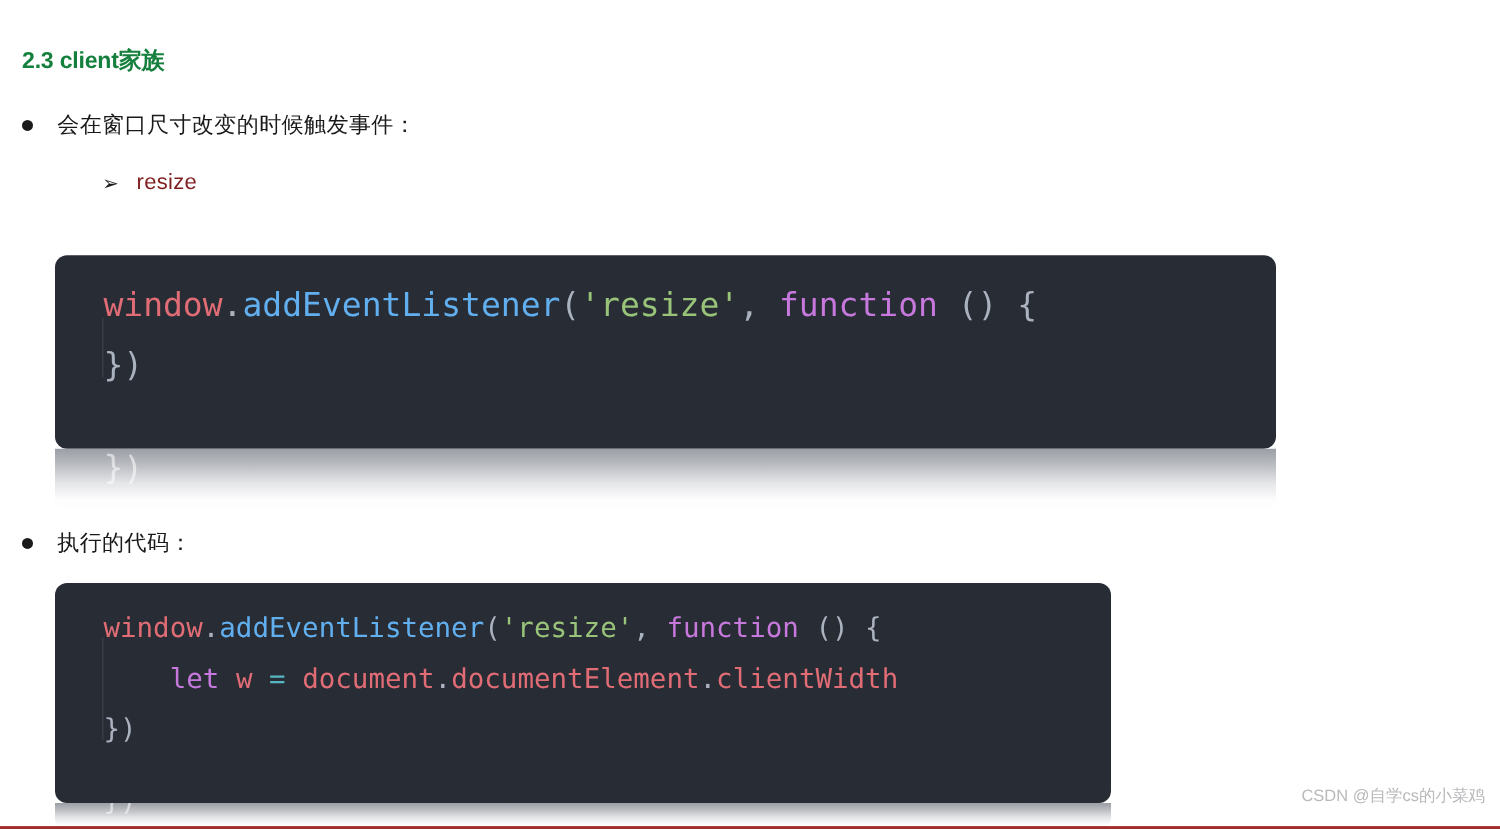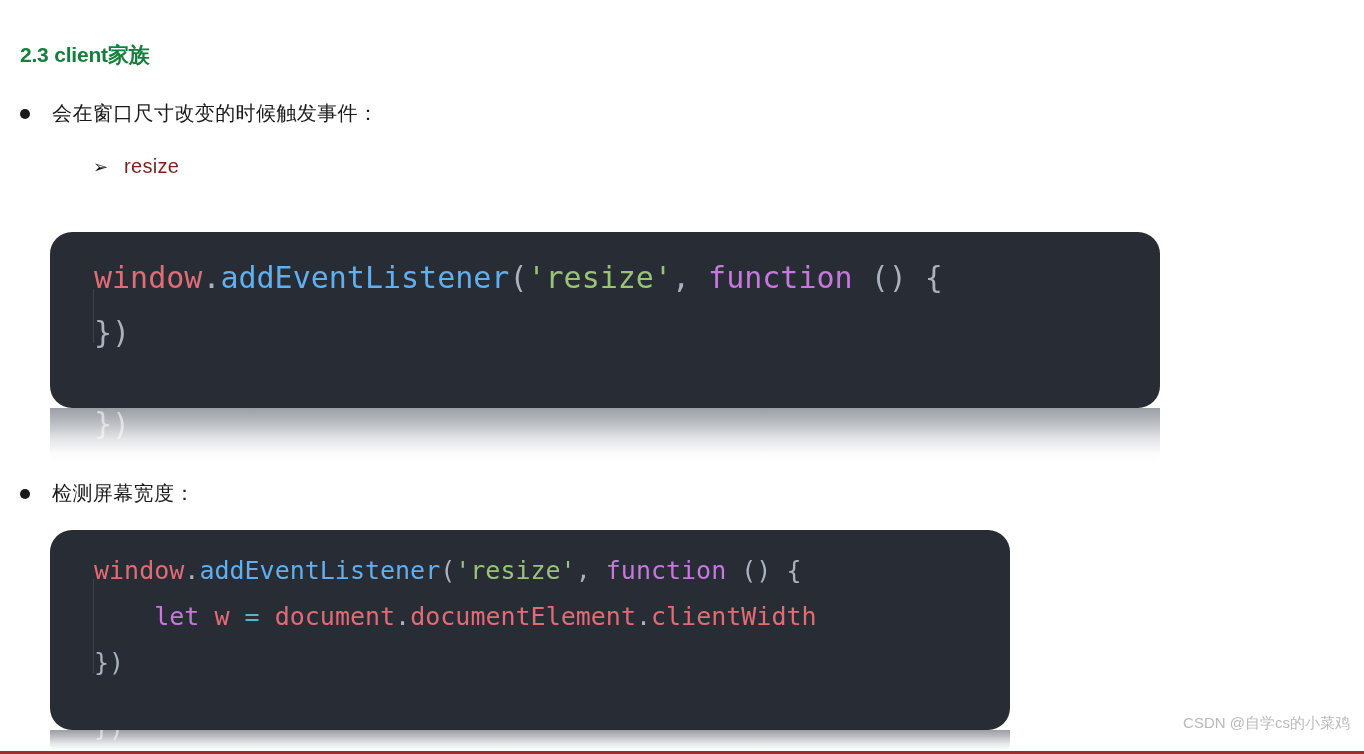--- a/index.html
+++ b/index.html
@@ -66,21 +66,21 @@
   .sub-text {
     font-size: 20px;
     color: #7f1d1d;
     letter-spacing: 0.3px;
   }
 
   
   .code-block {
     position: absolute;
     background: #282c34;
-    border-radius: 22px;
+    border-radius: 11px;
     box-sizing: border-box;
     overflow: hidden;
     font-family: "DejaVu Sans Mono", "Liberation Mono", monospace;
     color: #abb2bf;
   }
   .code-inner {
     position: relative;
     padding: 18px 0 12px 0;
   }
   .code-line {
@@ -226,21 +226,21 @@
     <div class="code-line"><span class="tok-punct">})</span></div>
   </div>
 </div>
 
 <div class="reflection" id="reflect-1">
   <span class="ghost">})</span>
 </div>
 
 <div class="bullet-row" style="left:20px; top:480px;">
   <span class="bullet-dot"></span>
-  <span class="bullet-text">检测屏幕宽度：</span>
+  <span class="bullet-text">执行的代码：</span>
 </div>
 
 <div class="code-block" id="code-block-2" style="background: rgb(40, 44, 52);">
   <div class="code-inner">
     <div class="indent-guide"></div>
     <div class="code-line"><span class="tok-obj">window</span><span class="tok-dot">.</span><span class="tok-prop">addEventListener</span><span class="tok-punct">(</span><span class="tok-str">'resize'</span><span class="tok-punct">,</span><span class="tok-punct"> </span><span class="tok-kw">function</span><span class="tok-punct"> () {</span></div>
     <div class="code-line"><span class="tok-punct">    </span><span class="tok-kw">let</span><span class="tok-punct"> </span><span class="tok-obj">w</span><span class="tok-punct"> </span><span class="tok-op">=</span><span class="tok-punct"> </span><span class="tok-obj">document</span><span class="tok-dot">.</span><span class="tok-obj">documentElement</span><span class="tok-dot">.</span><span class="tok-obj">clientWidth</span></div>
     <div class="code-line"><span class="tok-punct">})</span></div>
   </div>
 </div>

